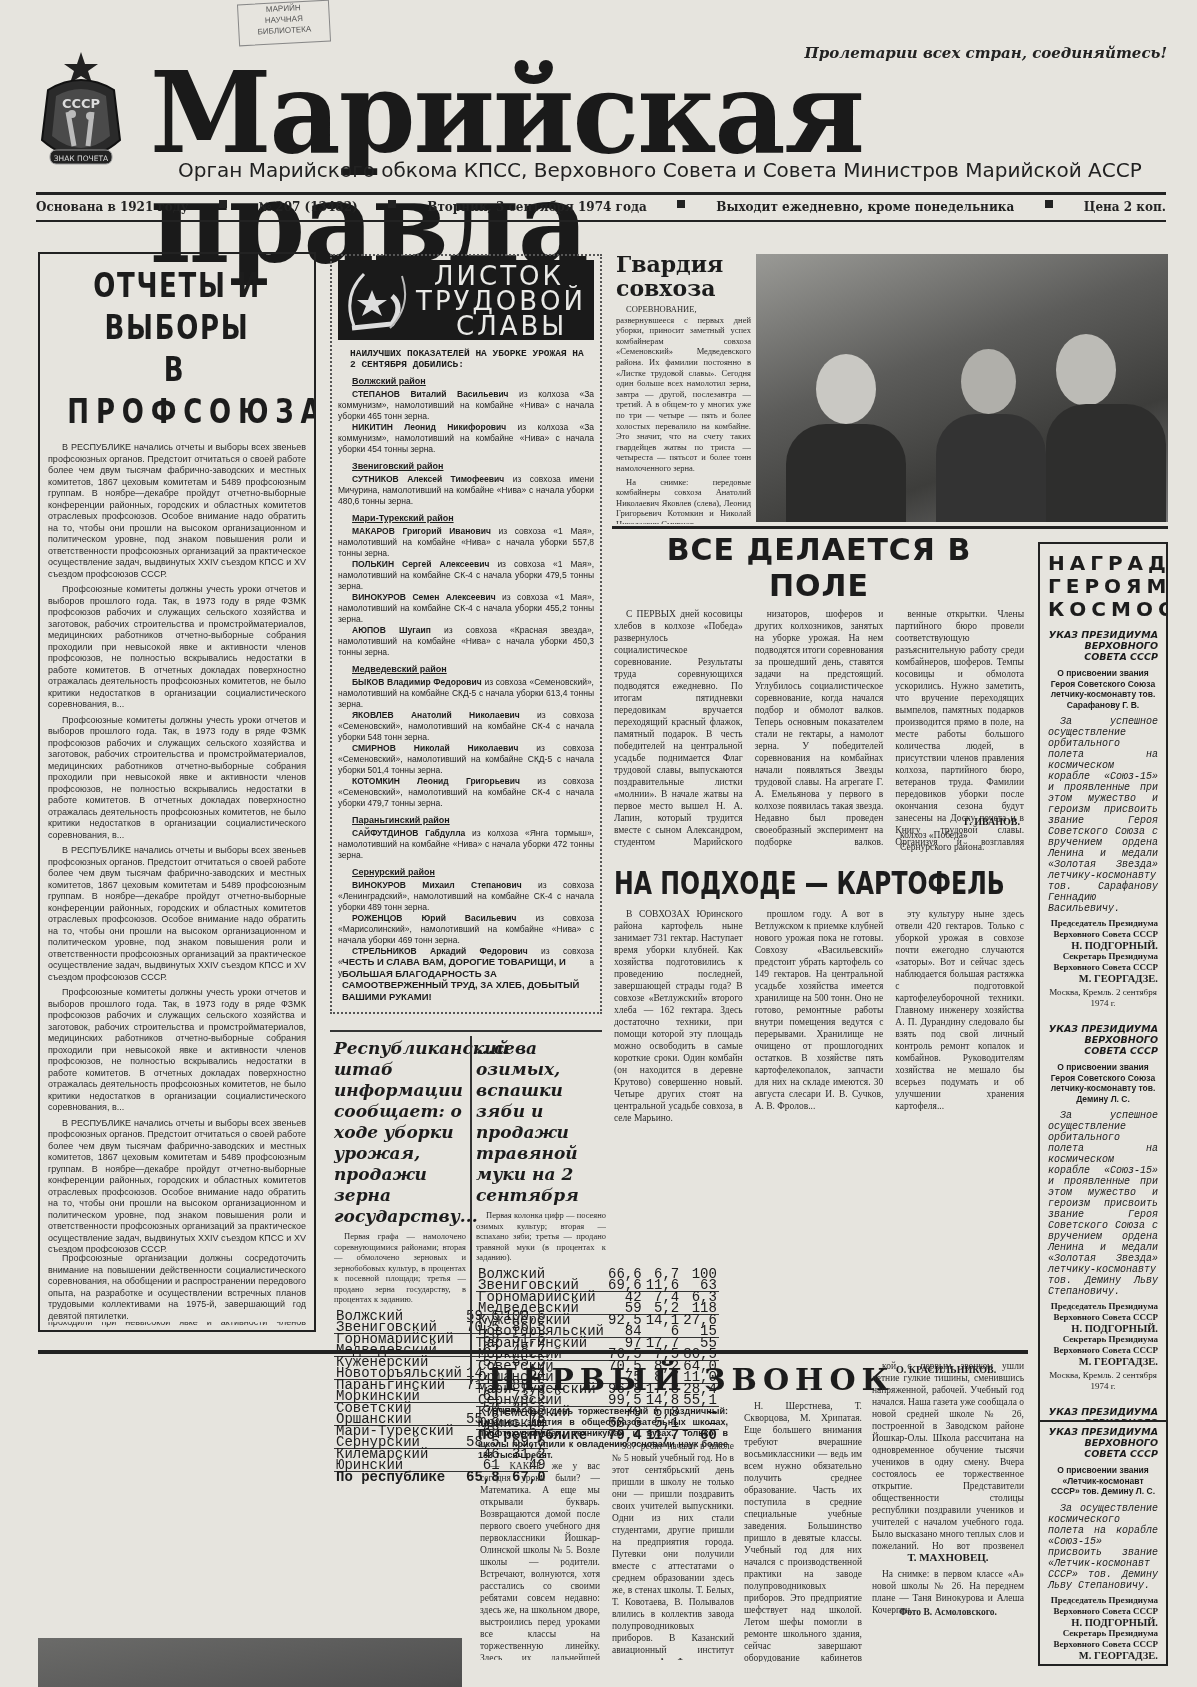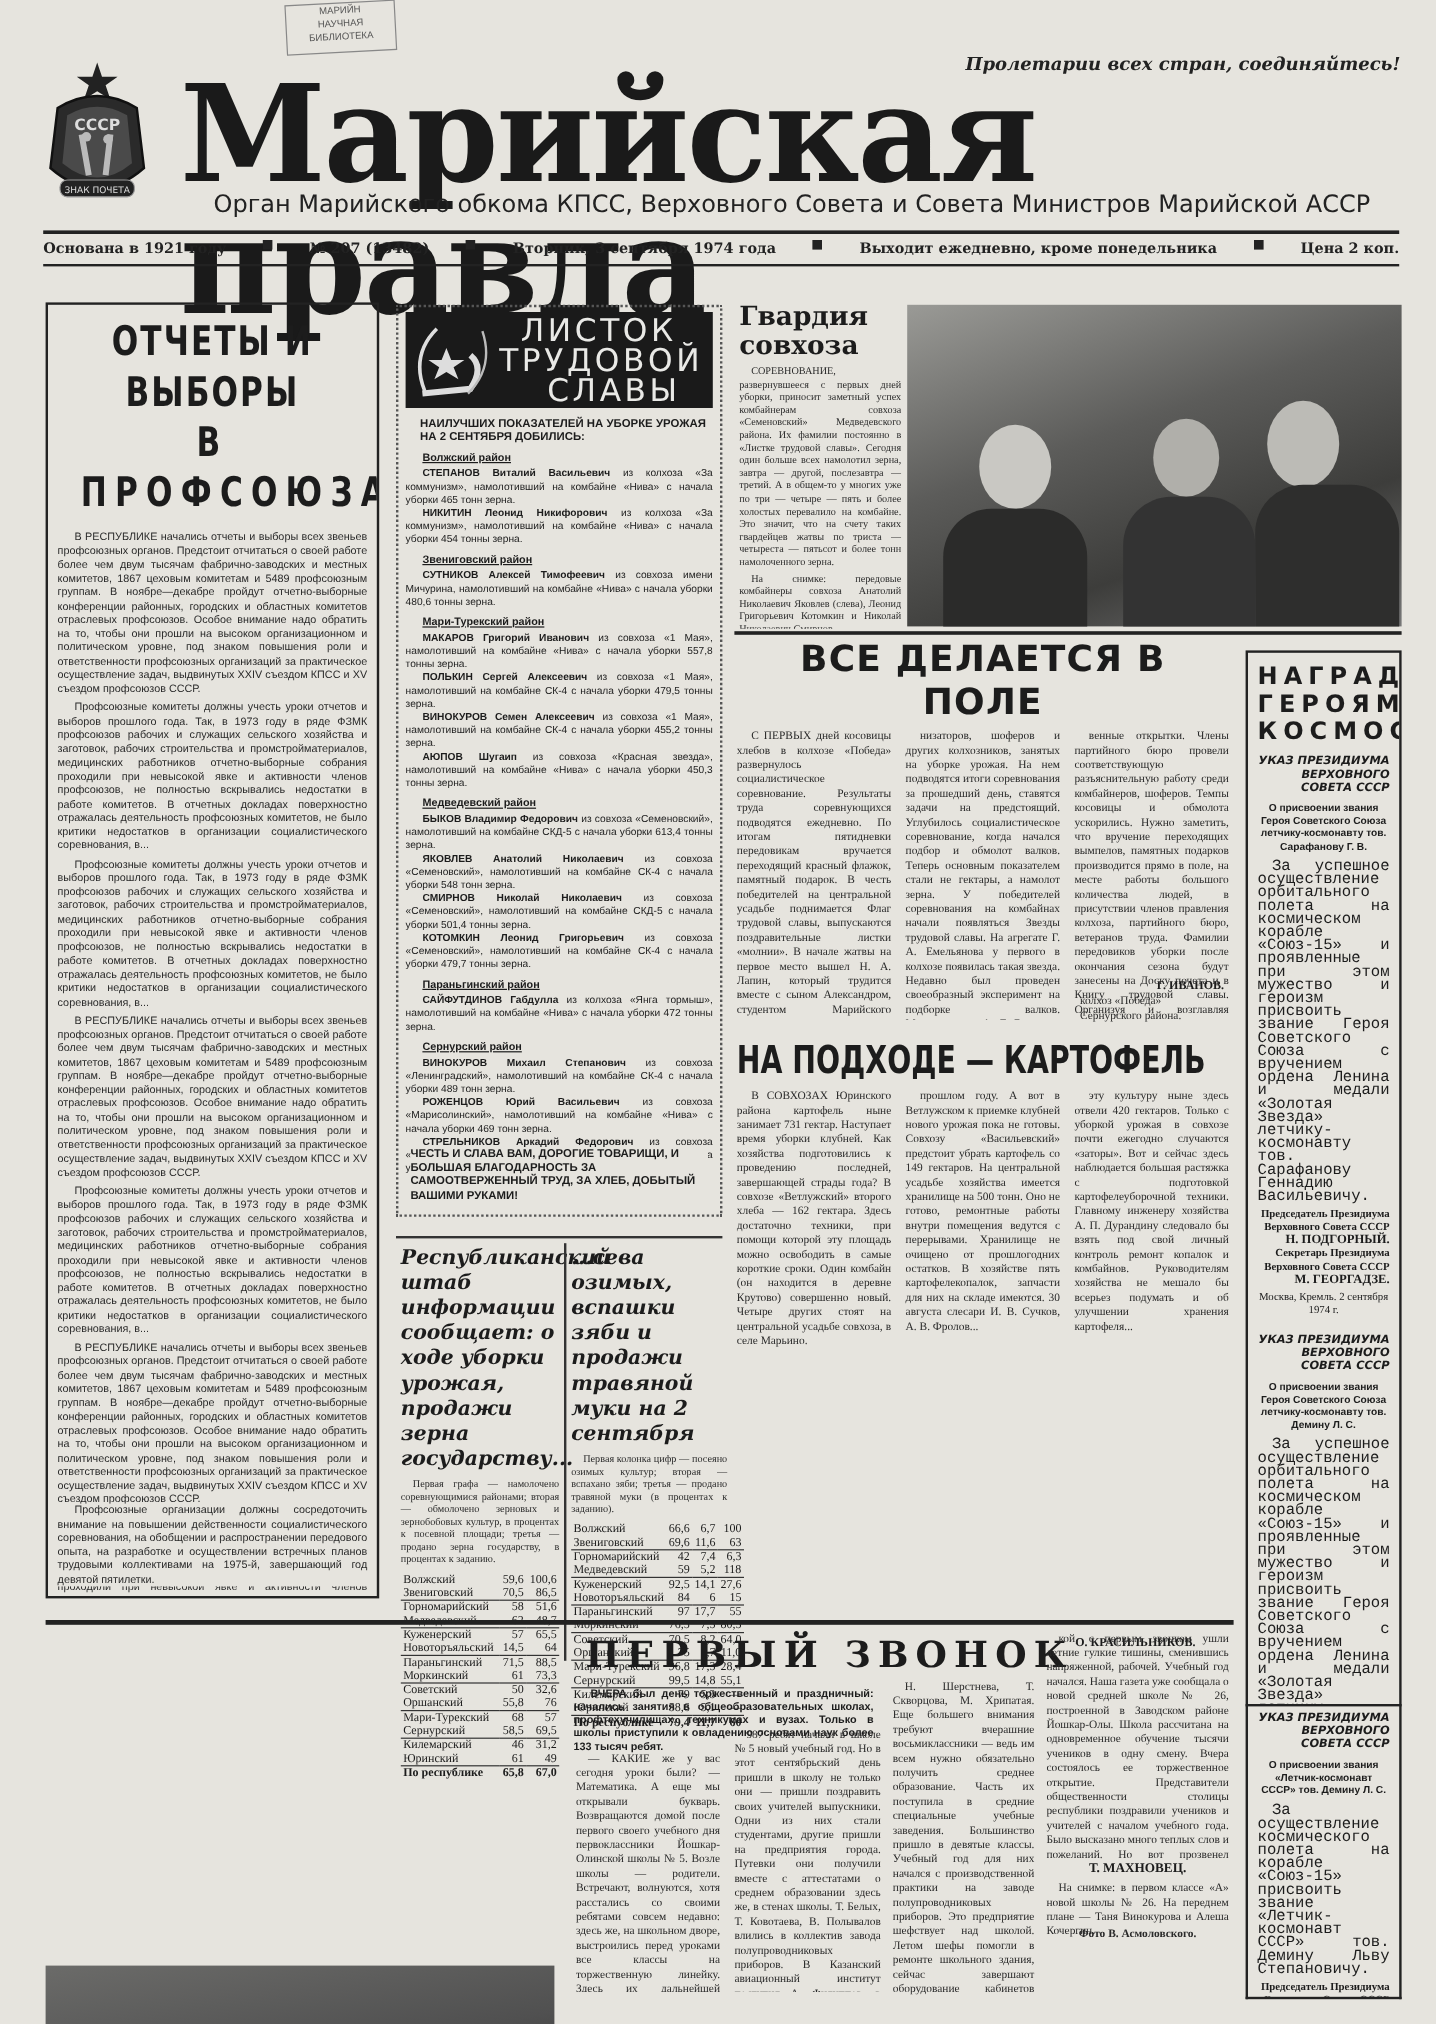--- a/index.html
+++ b/index.html
@@ -18,28 +18,28 @@
   .sans-text{font-family:"Liberation Sans",sans-serif;font-size:9px;line-height:11.5px;text-align:justify;color:#2a2a2a;}
   h1,h2,h3,h4,p{margin:0;}
   .otchety-title{font-family:"DejaVu Sans Condensed","DejaVu Sans",sans-serif;font-weight:bold;font-size:34px;line-height:42px;text-align:center;letter-spacing:2px;transform:scaleX(0.85);}
   .listok-banner{background:#1a1a1a;color:#e9e9e6;height:80px;position:relative;overflow:hidden;}
   .listok-banner .t{position:absolute;left:78px;top:4px;font-family:"DejaVu Sans",sans-serif;font-size:26px;line-height:25px;letter-spacing:3px;font-weight:normal;}
   .district{font-family:"Liberation Sans",sans-serif;font-size:9px;text-decoration:underline;font-weight:bold;margin:6px 0 3px 14px;}
   .nom{font-family:"Liberation Sans",sans-serif;font-size:8.5px;line-height:11px;text-indent:14px;text-align:justify;}
   .nom b{font-weight:bold;}
   .big-head{font-family:"DejaVu Sans",sans-serif;font-weight:bold;}
   .photo{background:#555;position:relative;overflow:hidden;}
-  .tbl{width:100%;border-collapse:collapse;font-size:10px;font-family:Liberation Serif, serif;}
+  .tbl{width:100%;border-collapse:collapse;font-size:14px;font-family:Liberation Mono, monospace;}
   .tbl td{padding:0 2px;line-height:11px;}
   .tbl td.n{text-align:right;}
   .tbl tr.sep td{border-bottom:1px solid #333;}
   .ital-head{font-family:"DejaVu Serif",serif;font-style:italic;font-weight:bold;font-size:17px;line-height:21px;}
   .ukaz-h{font-family:"DejaVu Sans",sans-serif;font-style:italic;font-weight:bold;font-size:9.5px;line-height:11px;text-align:right;}
   .ukaz-sub{font-family:"Liberation Sans",sans-serif;font-weight:bold;font-size:8.5px;line-height:10.5px;text-align:center;margin:6px 0;}
-  .ukaz-body{font-family:"Liberation Mono",monospace;font-size:13px;line-height:11px;text-align:justify;text-indent:12px;}
+  .ukaz-body{font-family:"Liberation Mono",monospace;font-size:10px;line-height:11px;text-align:justify;text-indent:12px;font-style:italic;}
   .sign{font-family:"Liberation Serif",serif;font-weight:bold;font-size:9px;line-height:11px;text-align:right;}
   .sign .name{font-size:10.5px;}
   .place{font-family:"Liberation Serif",serif;font-size:9px;line-height:11px;text-align:center;margin-top:3px;}
   .cols3{display:flex;gap:12px;}
   .cols3>div{flex:1;}
 </style>
 </head>
 <body>
 
 <div class="abs stamp">
@@ -104,21 +104,21 @@
       <polygon points="30,24 34,34 45,34 36,40 40,50 30,44 20,50 24,40 15,34 26,34" fill="#ddd"></polygon>
       <path d="M10,62 L50,58 Q62,40 50,30" stroke="#ddd" stroke-width="5" fill="none"></path>
       <path d="M60,10 Q70,40 48,62" stroke="#bbb" stroke-width="2" fill="none"></path>
     </svg>
     <div class="t">
       <div style="padding-left:18px;">ЛИСТОК</div>
       <div>ТРУДОВОЙ</div>
       <div style="padding-left:40px;">СЛАВЫ</div>
     </div>
   </div>
-  <div style="font-family:Liberation Sans, sans-serif;font-weight:bold;font-size:9.5px;line-height:11px;margin:8px 0 4px 12px;">НАИЛУЧШИХ ПОКАЗАТЕЛЕЙ НА УБОРКЕ УРОЖАЯ НА 2 СЕНТЯБРЯ ДОБИЛИСЬ:</div>
+  <div style="font-family:Liberation Mono, monospace;font-weight:bold;font-size:9.5px;line-height:11px;margin:8px 0 4px 12px;">НАИЛУЧШИХ ПОКАЗАТЕЛЕЙ НА УБОРКЕ УРОЖАЯ НА 2 СЕНТЯБРЯ ДОБИЛИСЬ:</div>
 
   <div>
     <div class="district">Волжский район</div>
     <p class="nom"><b>СТЕПАНОВ Виталий Васильевич</b> <span>из колхоза «За коммунизм», намолотивший на комбайне «Нива» с начала уборки 465 тонн зерна.</span></p>
     <p class="nom"><b>НИКИТИН Леонид Никифорович</b> <span>из колхоза «За коммунизм», намолотивший на комбайне «Нива» с начала уборки 454 тонны зерна.</span></p>
   </div>
   <div>
     <div class="district">Звениговский район</div>
     <p class="nom"><b>СУТНИКОВ Алексей Тимофеевич</b> <span>из совхоза имени Мичурина, намолотивший на комбайне «Нива» с начала уборки 480,6 тонны зерна.</span></p>
   </div>

